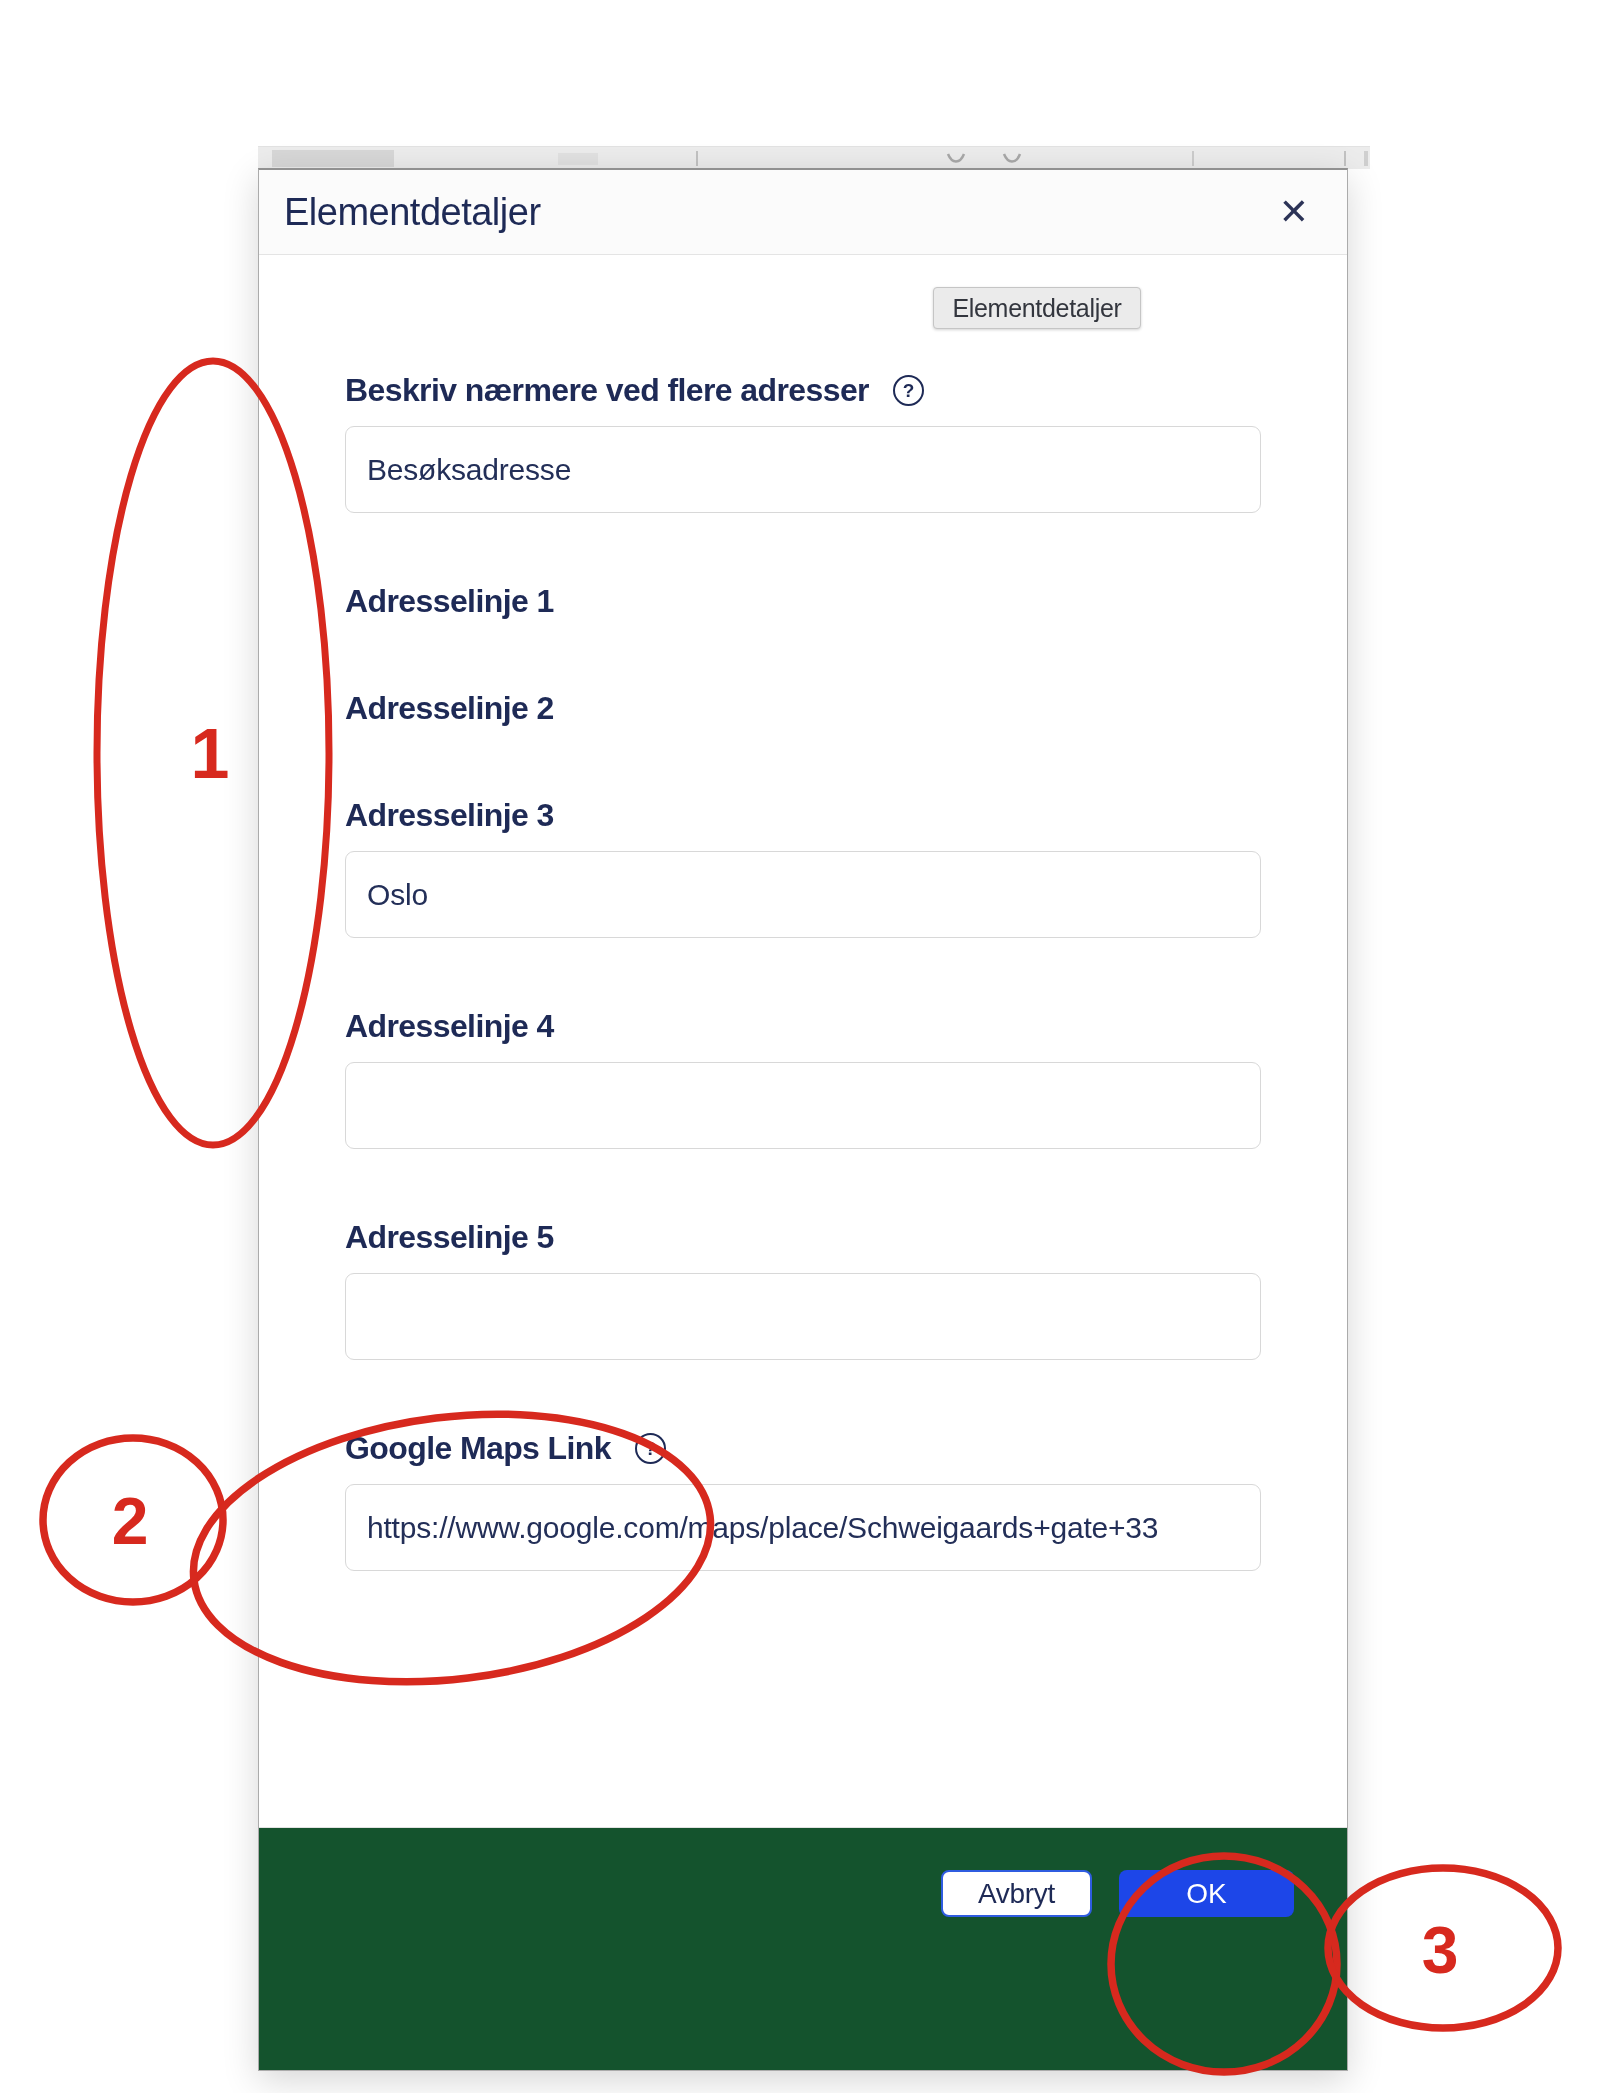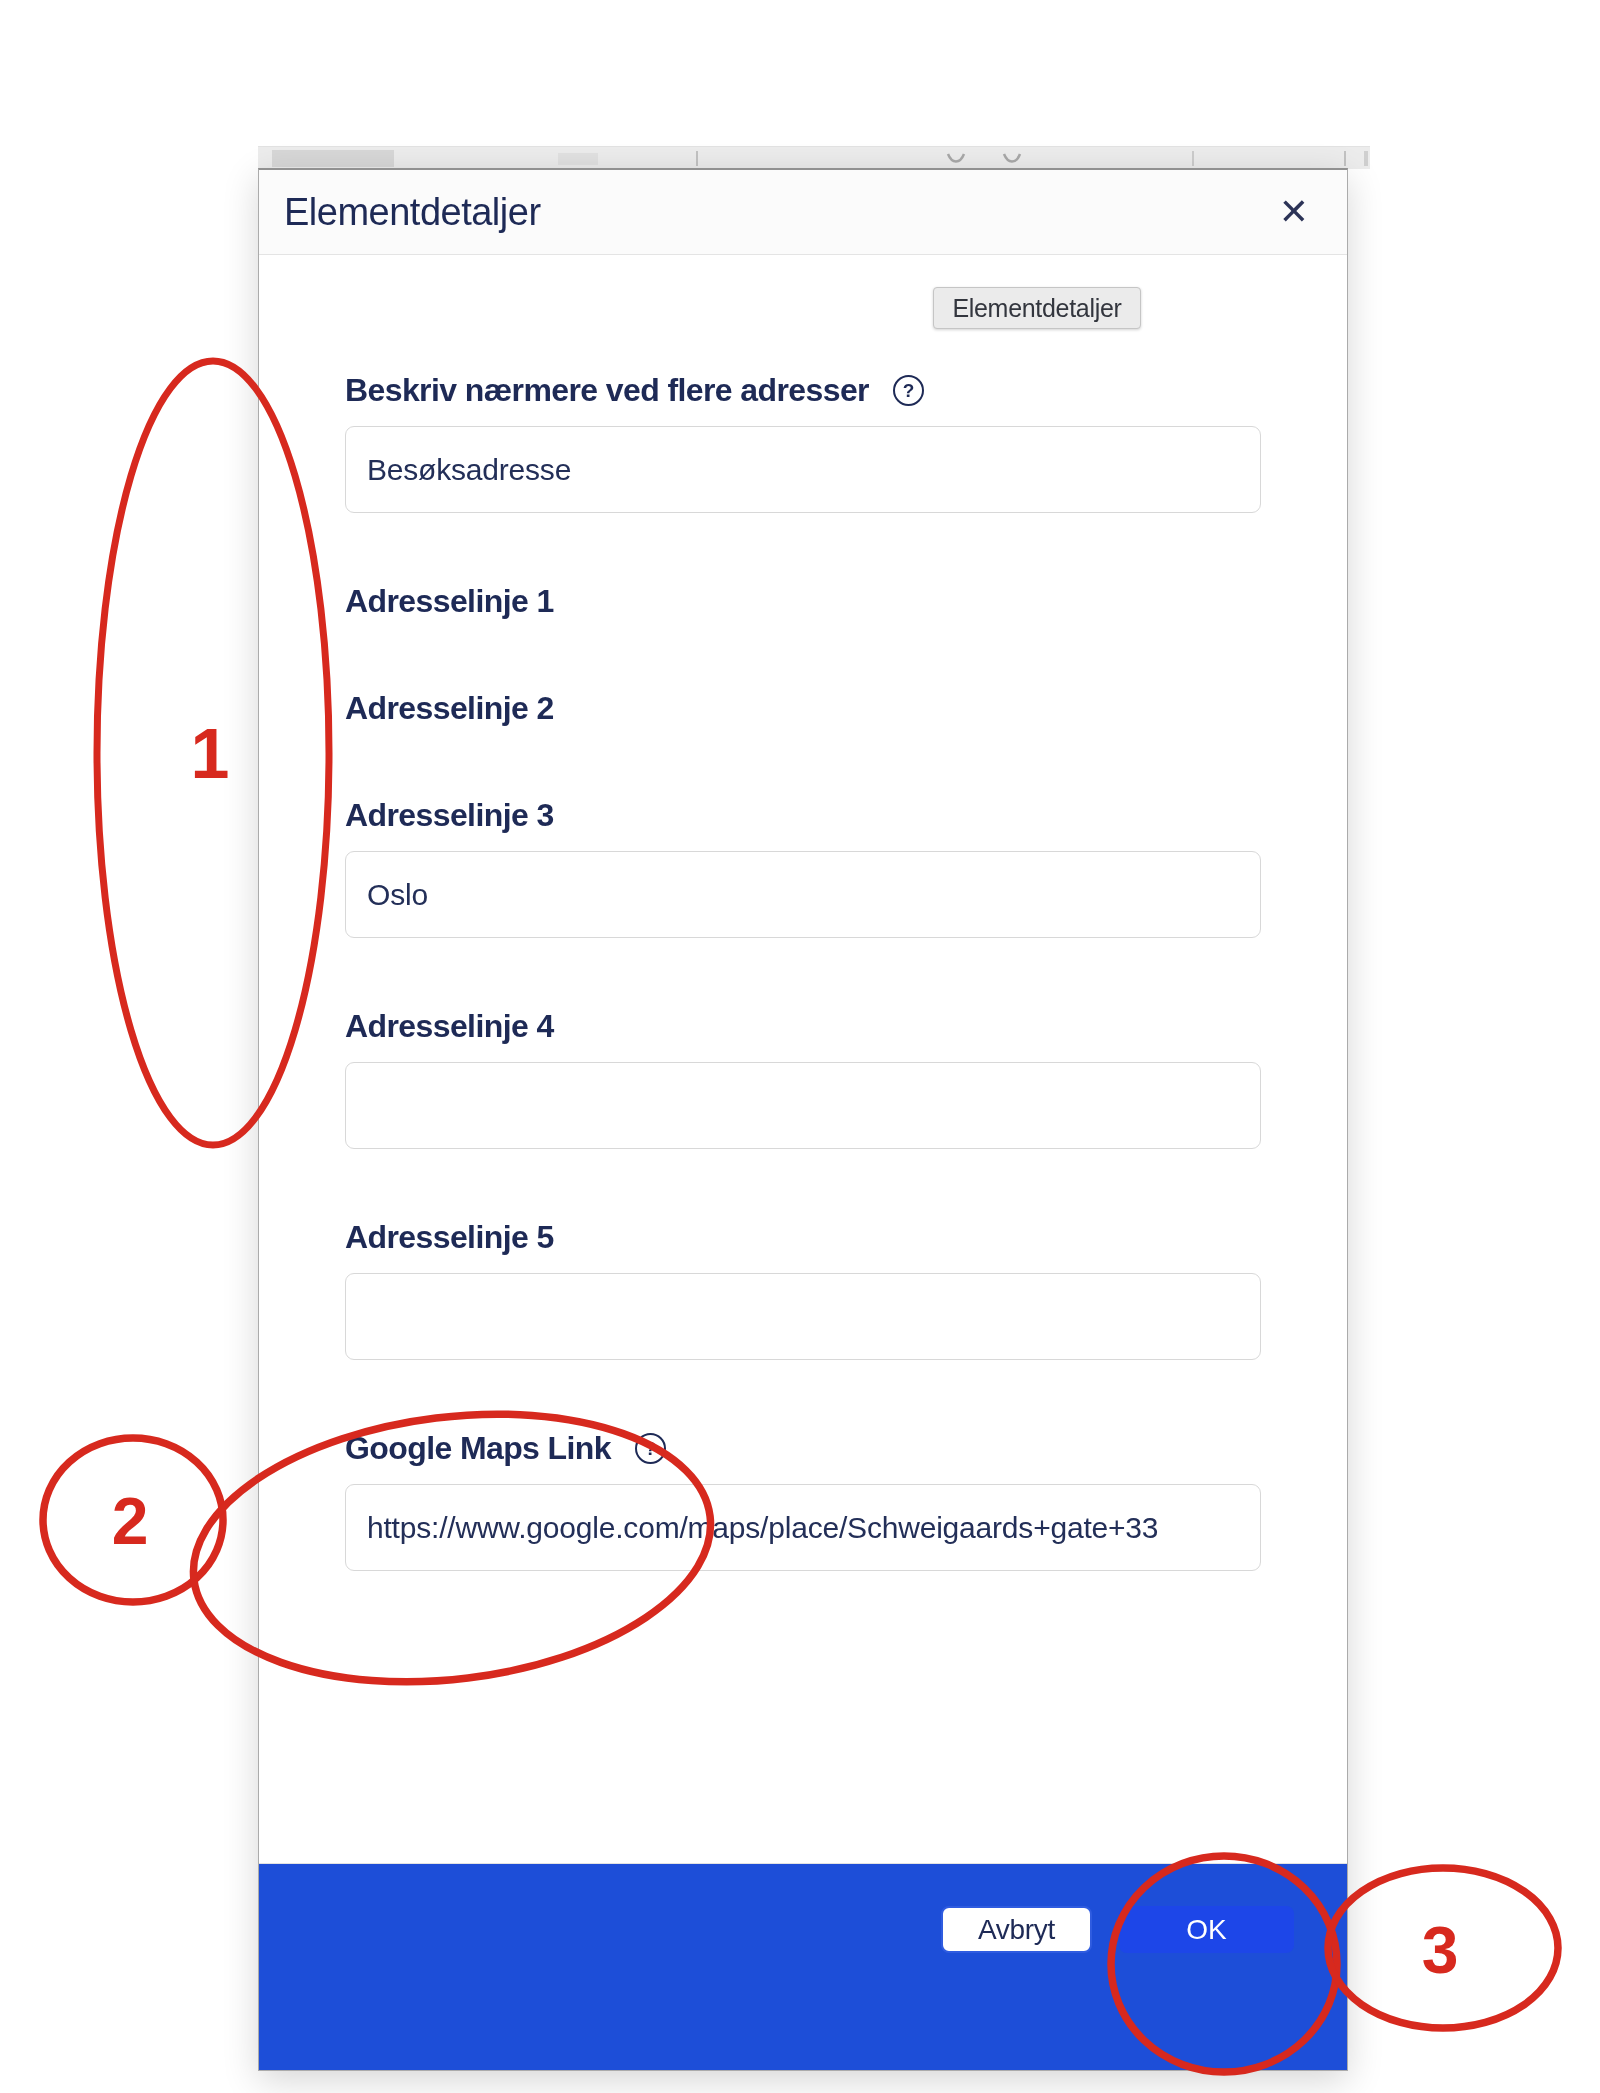--- a/index.html
+++ b/index.html
@@ -69,22 +69,22 @@
   }
   .text-input {
     width:100%; height:87px;
     border:1.5px solid #d8d8d8; border-radius:9px; background:#ffffff;
     padding:16px 21px; font-family:"Liberation Sans", sans-serif;
     font-size:30px; color:#232f58; letter-spacing:-0.2px;
     outline:none; white-space:nowrap; overflow:hidden; text-overflow:clip;
   }
 
   .modal-footer {
-    position:absolute; left:0; right:0; bottom:0; height:207px;
-    background:#1d4ed8; border-top:1px solid #e2e2e2;
+    position:absolute; left:0; right:0; bottom:0; height:243px;
+    background:#14532d; border-top:1px solid #e2e2e2;
     display:flex; justify-content:flex-end; align-items:flex-start;
     gap:27px; padding:42px 53px 0 0;
   }
   .btn {
     height:47px; border-radius:8px; cursor:pointer;
     font-family:"Liberation Sans", sans-serif; font-size:28px;
     display:inline-flex; align-items:center; justify-content:center;
   }
   .btn-cancel {
     width:151px; background:#ffffff; border:2.5px solid #2f5ce0;

